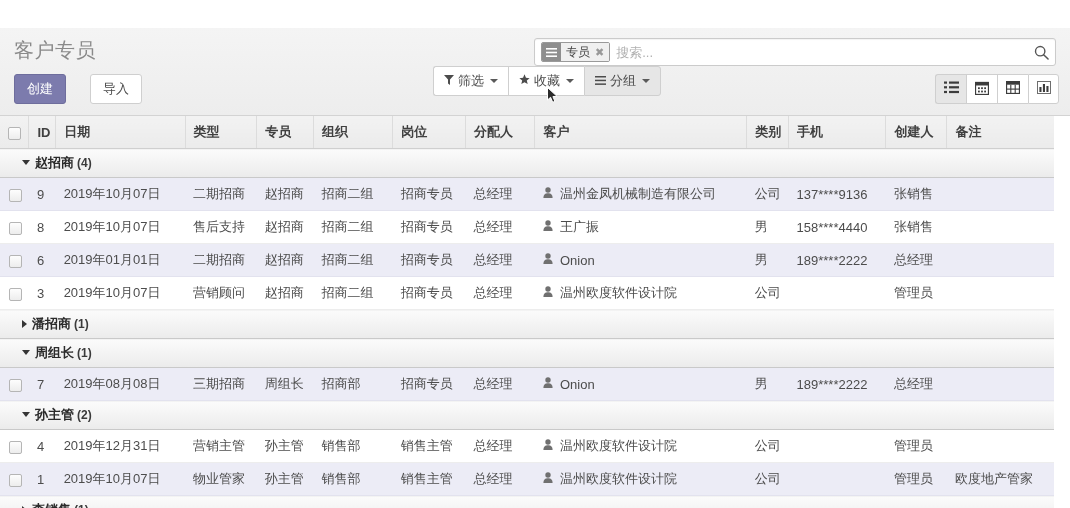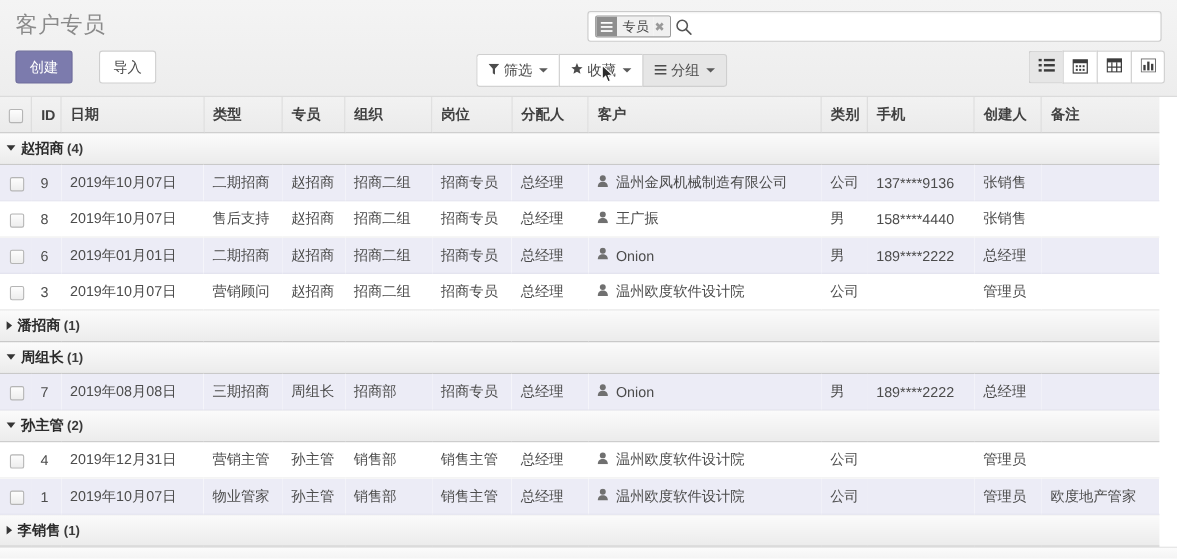--- a/index.html
+++ b/index.html
@@ -13,20 +13,21 @@
     color: #4c4c4c;
     -webkit-font-smoothing: antialiased;
   }
 
   
   .control-panel {
     position: relative;
     height: 88px;
     background: linear-gradient(to bottom, #f4f4f4 0%, #ededed 100%);
     border-bottom: 1px solid #d3d3d3;
+    margin-top: 28px;
   }
 
   .breadcrumb {
     position: absolute;
     left: 14px; top: 9px;
     font-size: 20px;
     color: #8a8a8a;
     font-weight: 400;
     letter-spacing: 0.5px;
     white-space: nowrap;
@@ -115,21 +116,21 @@
   .search-magnifier {
     width: 22px;
     display: flex; align-items: center; justify-content: center;
     color: #555;
     cursor: pointer;
   }
 
   
   .filter-group {
     position: absolute;
-    left: 433px; top: 49px;
+    left: 433px; top: 38px;
     display: flex;
   }
   .fbtn {
     background: #fff;
     border: 1px solid #cfcfcf;
     border-right-width: 0;
     font-size: 13px;
     color: #4c4c4c;
     padding: 7px 10px 8px;
     cursor: pointer;
@@ -226,21 +227,21 @@
     vertical-align: middle;
     cursor: pointer;
   }
 
   
   tr.group-row td {
     background: linear-gradient(to bottom, #fbfbfb 0%, #ebebeb 100%);
     border-top: 1px solid #e2e2e2;
     border-bottom: 1px solid #c9c9c9;
     height: 29px;
-    padding: 0 0 0 6px;
+    padding: 0 0 0 22px;
     font-weight: bold;
     color: #2b2b2b;
     font-size: 13px;
     cursor: pointer;
     white-space: nowrap;
   }
   .tri {
     display: inline-block;
     width: 0; height: 0;
     margin-right: 5px;
@@ -294,20 +295,21 @@
       <div class="facet-icon">
         <svg width="11" height="9" viewBox="0 0 11 9" aria-hidden="true">
           <rect x="0" y="0" width="11" height="1.6" fill="#fff"></rect>
           <rect x="0" y="3.7" width="11" height="1.6" fill="#fff"></rect>
           <rect x="0" y="7.4" width="11" height="1.6" fill="#fff"></rect>
         </svg>
       </div>
       <div class="facet-label">专员</div>
       <div class="facet-close">✖</div>
     </div>
+    <input class="search-input" type="text" placeholder="搜索..." style="">
     <div class="search-magnifier">
       <svg width="15" height="15" viewBox="0 0 16 16" aria-hidden="true">
         <circle cx="6.6" cy="6.6" r="5" fill="none" stroke="#555" stroke-width="1.5"></circle>
         <line x1="10.3" y1="10.3" x2="15" y2="15" stroke="#555" stroke-width="1.6" stroke-linecap="round"></line>
       </svg>
     </div>
   </div>
 
   <div class="filter-group">
     <div class="fbtn">

